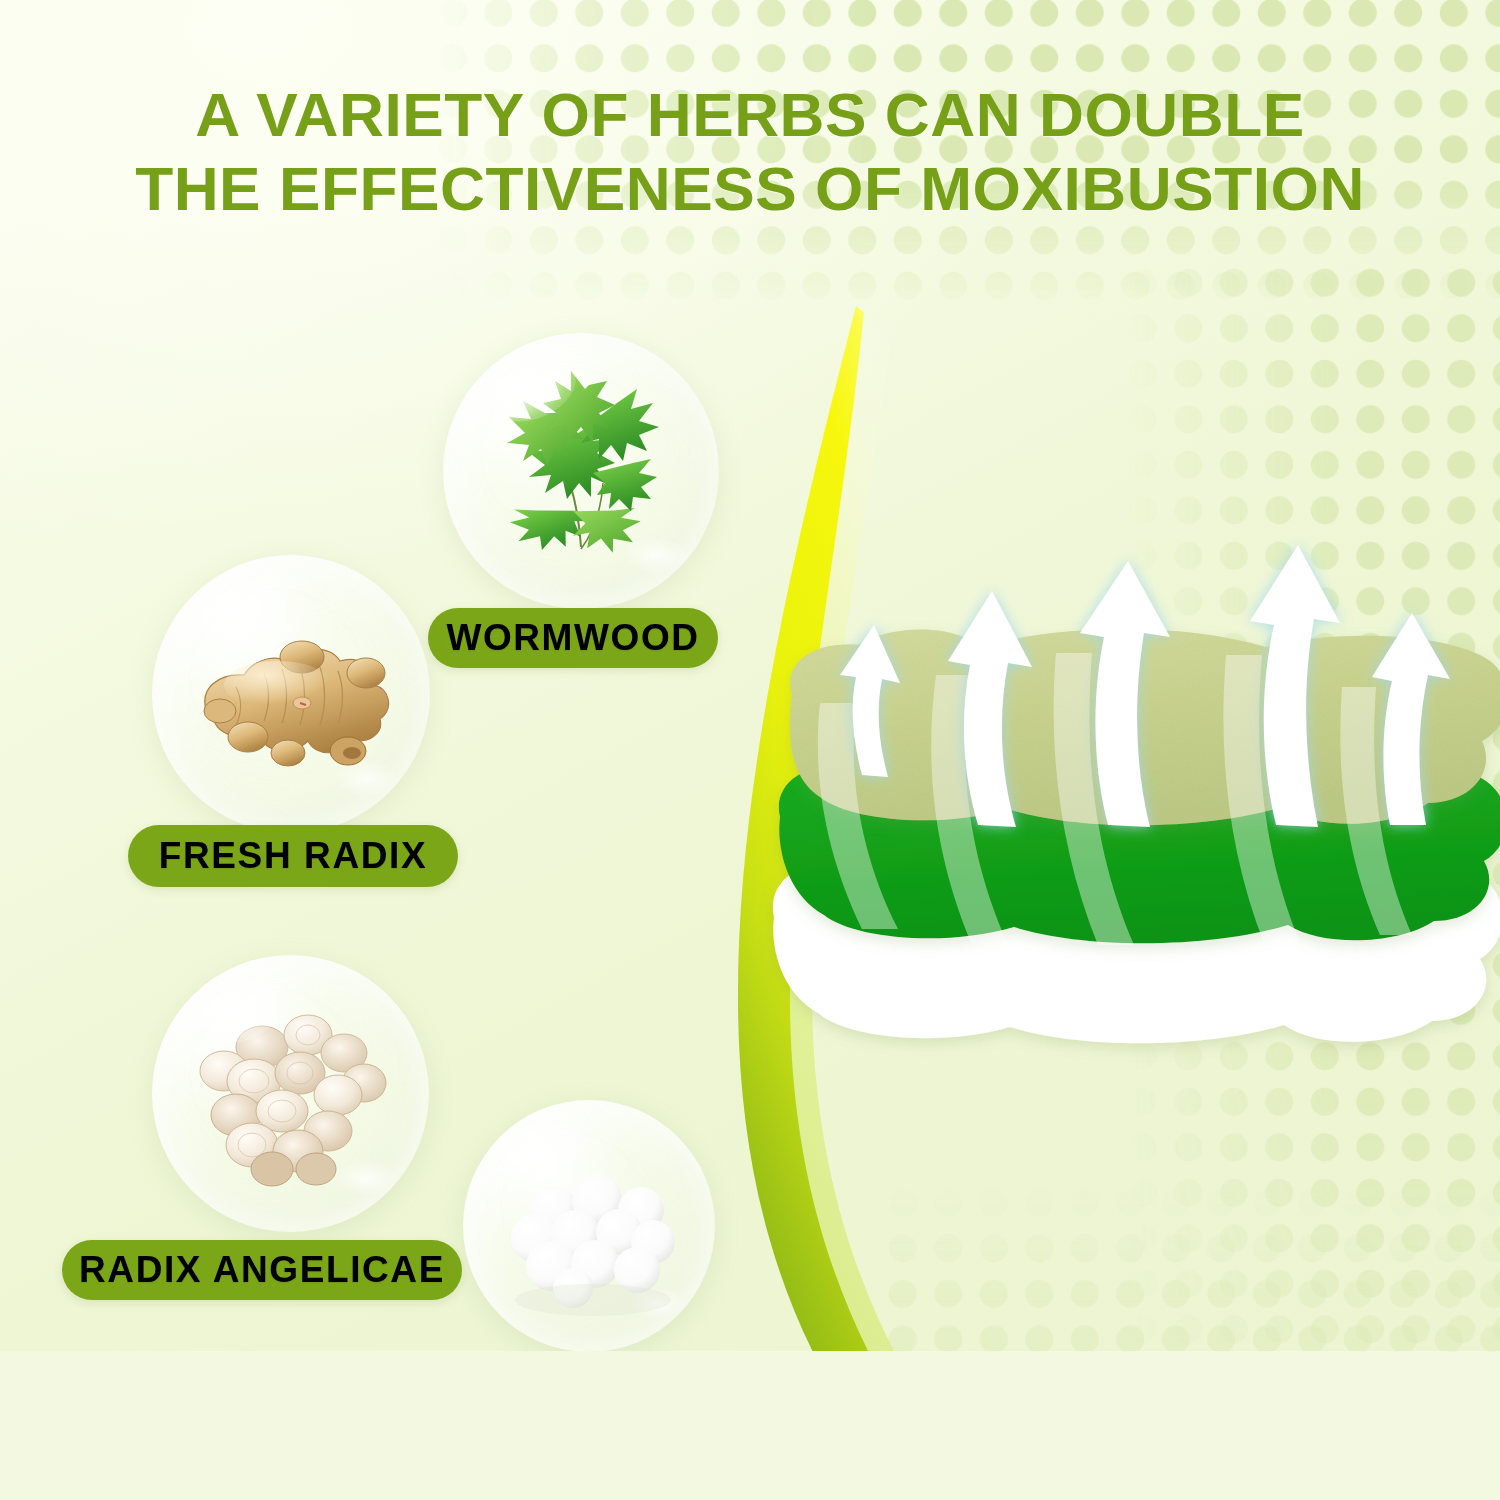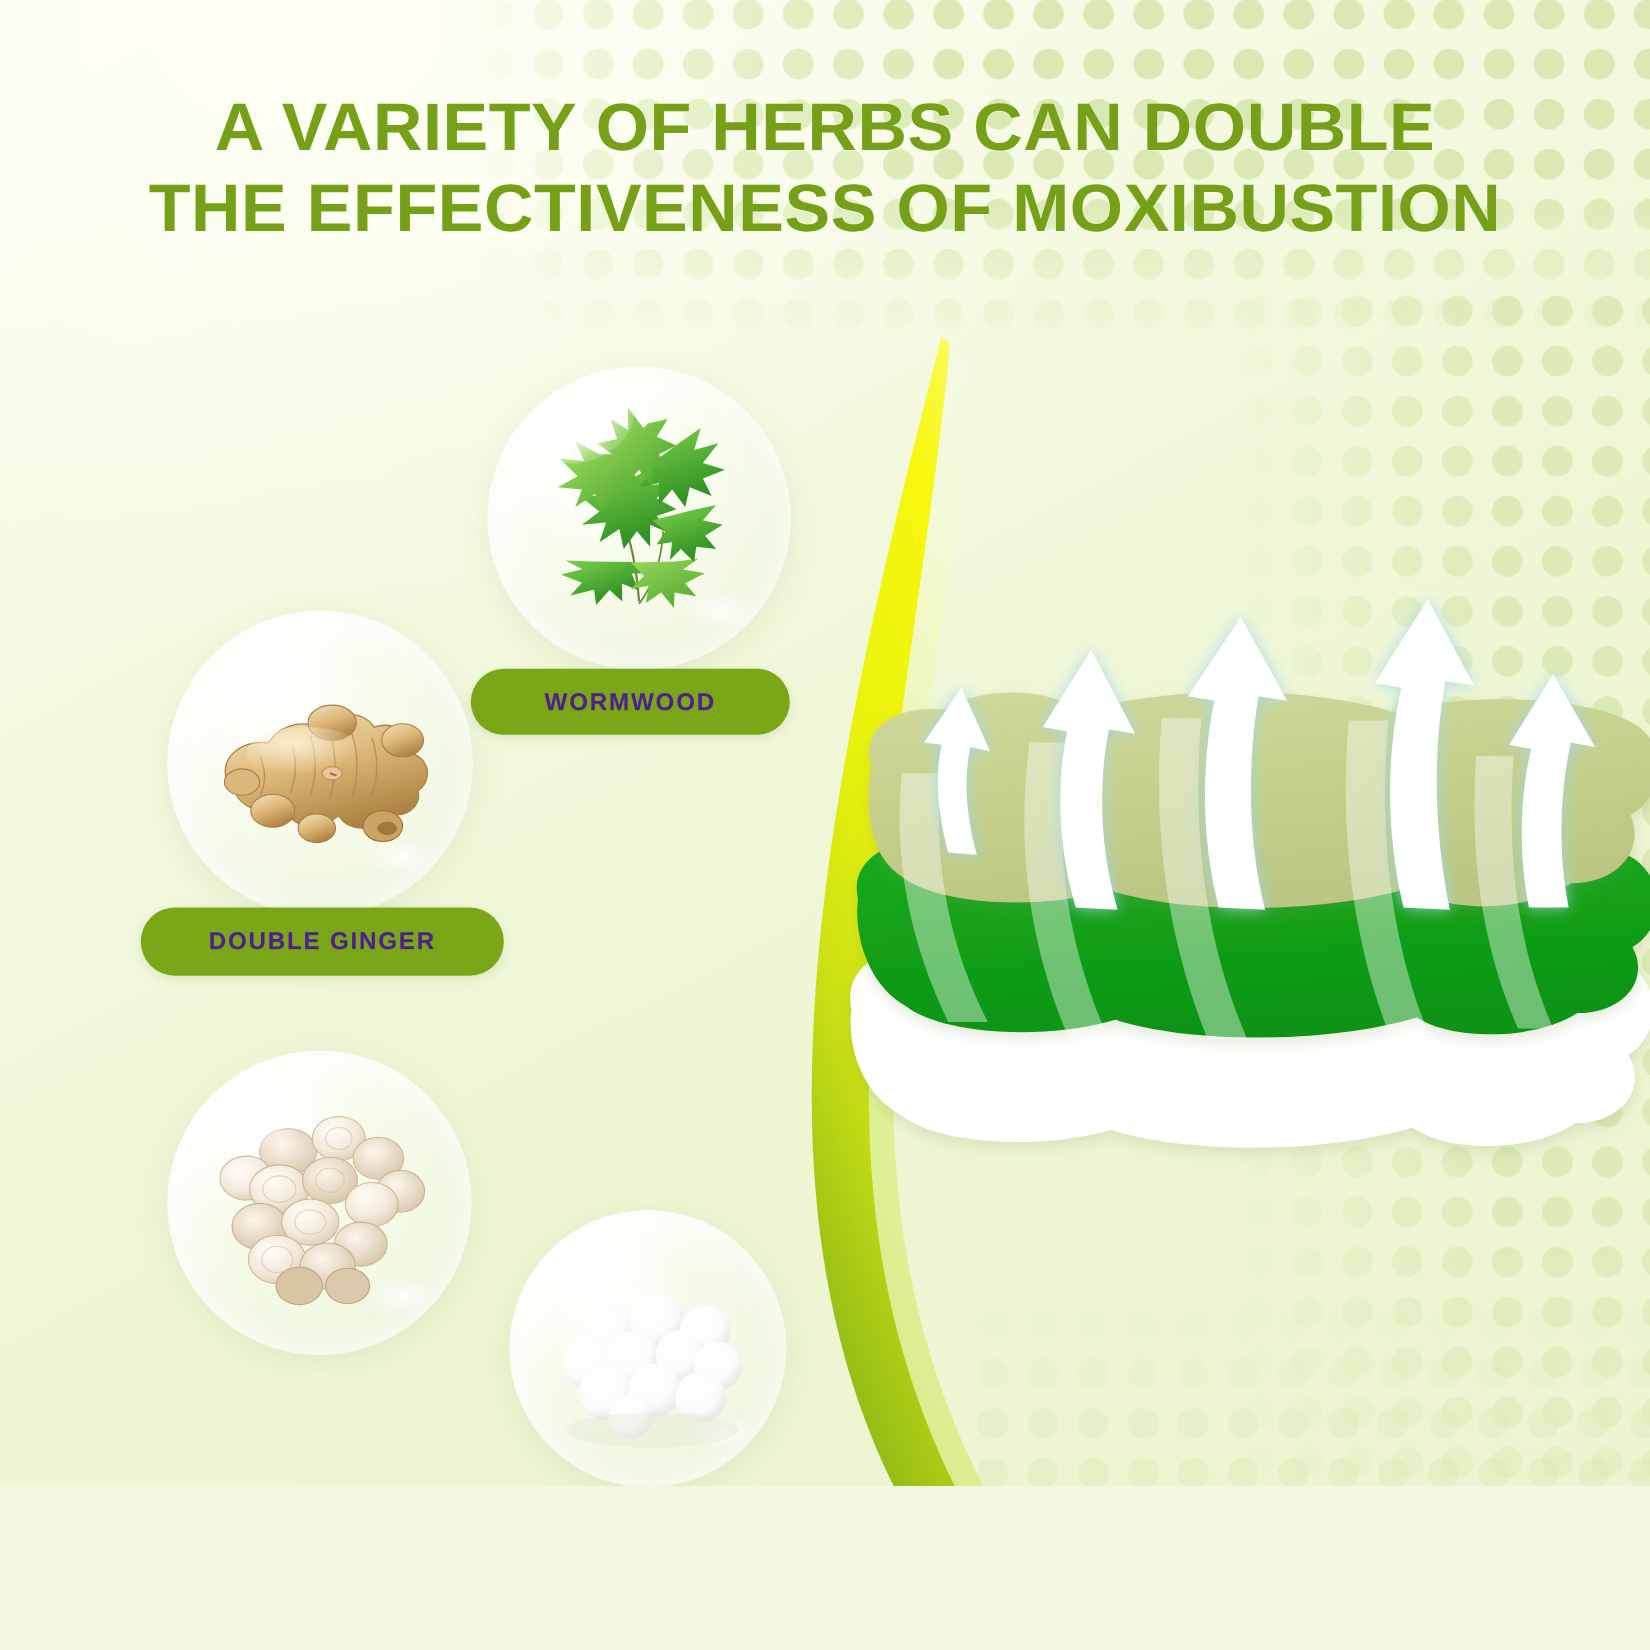--- a/index.html
+++ b/index.html
@@ -94,23 +94,23 @@
   #bubble-wormwood{left:443px;top:333px;width:276px;height:276px;}
   #bubble-ginger{left:152px;top:555px;width:278px;height:278px;}
   #bubble-angelica{left:152px;top:955px;width:277px;height:277px;}
   #bubble-camphor{left:463px;top:1100px;width:252px;height:252px;}
 
   
   .pill{
     position:absolute;
     background:#7ba617;
     border-radius:999px;
-    color:#4c1d95;
+    color:#000000;
     font-weight:bold;
-    font-size:22px;
+    font-size:37px;
     letter-spacing:1.6px;
     display:flex;align-items:center;justify-content:center;
     box-shadow:0 3px 10px rgba(120,150,60,.18);
     text-shadow:0 1px 1px rgba(80,110,20,.25);
     white-space:nowrap;
   }
   #pill-wormwood{left:428px;top:608px;width:290px;height:60px;}
   #pill-ginger{left:128px;top:825px;width:330px;height:62px;}
   #pill-angelica{left:62px;top:1240px;width:400px;height:60px;}
   #pill-camphor{left:472px;top:1378px;width:246px;height:60px;}
@@ -233,21 +233,21 @@
         </g>
 
         <ellipse cx="150" cy="142" rx="9" ry="6" fill="#e9c79a" stroke="#bb8f55" stroke-width="1"></ellipse>
         <path d="M148 142 l6 2" stroke="#c06040" stroke-width="2"></path>
         <ellipse cx="200" cy="192" rx="9" ry="6" fill="#8a5f2c" opacity=".65"></ellipse>
 
         <ellipse cx="126" cy="124" rx="54" ry="24" fill="url(#gingShine)"></ellipse>
       </g>
     </svg>
   </div>
-  <div class="pill" id="pill-ginger">DOUBLE GINGER</div>
+  <div class="pill" id="pill-ginger">FRESH RADIX</div>
 
   <div class="bubble" id="bubble-angelica">
     <svg class="bub-art" viewBox="0 0 277 277">
       <defs>
         <radialGradient id="discG" cx="0.38" cy="0.32" r="0.75">
           <stop offset="0" stop-color="#fffdf8"></stop>
           <stop offset="0.6" stop-color="#f3e9da"></stop>
           <stop offset="1" stop-color="#ddcdb3"></stop>
         </radialGradient>
         <radialGradient id="discG2" cx="0.4" cy="0.35" r="0.8">
@@ -284,20 +284,21 @@
         <g fill="none" stroke="#d6c2a4" stroke-width="1" opacity=".7">
           <ellipse cx="102" cy="126" rx="15" ry="12"></ellipse>
           <ellipse cx="148" cy="118" rx="13" ry="11"></ellipse>
           <ellipse cx="130" cy="156" rx="14" ry="11"></ellipse>
           <ellipse cx="100" cy="190" rx="14" ry="12"></ellipse>
           <ellipse cx="156" cy="80" rx="12" ry="10"></ellipse>
         </g>
       </g>
     </svg>
   </div>
+  <div class="pill" id="pill-angelica">RADIX ANGELICAE</div>
 
   <div class="bubble" id="bubble-camphor">
     <svg class="bub-art" viewBox="0 0 252 252">
       <defs>
         <radialGradient id="ballG" cx="0.36" cy="0.3" r="0.78">
           <stop offset="0" stop-color="#ffffff"></stop>
           <stop offset="0.62" stop-color="#fbfbfb"></stop>
           <stop offset="1" stop-color="#e4e6e2"></stop>
         </radialGradient>
       </defs>

